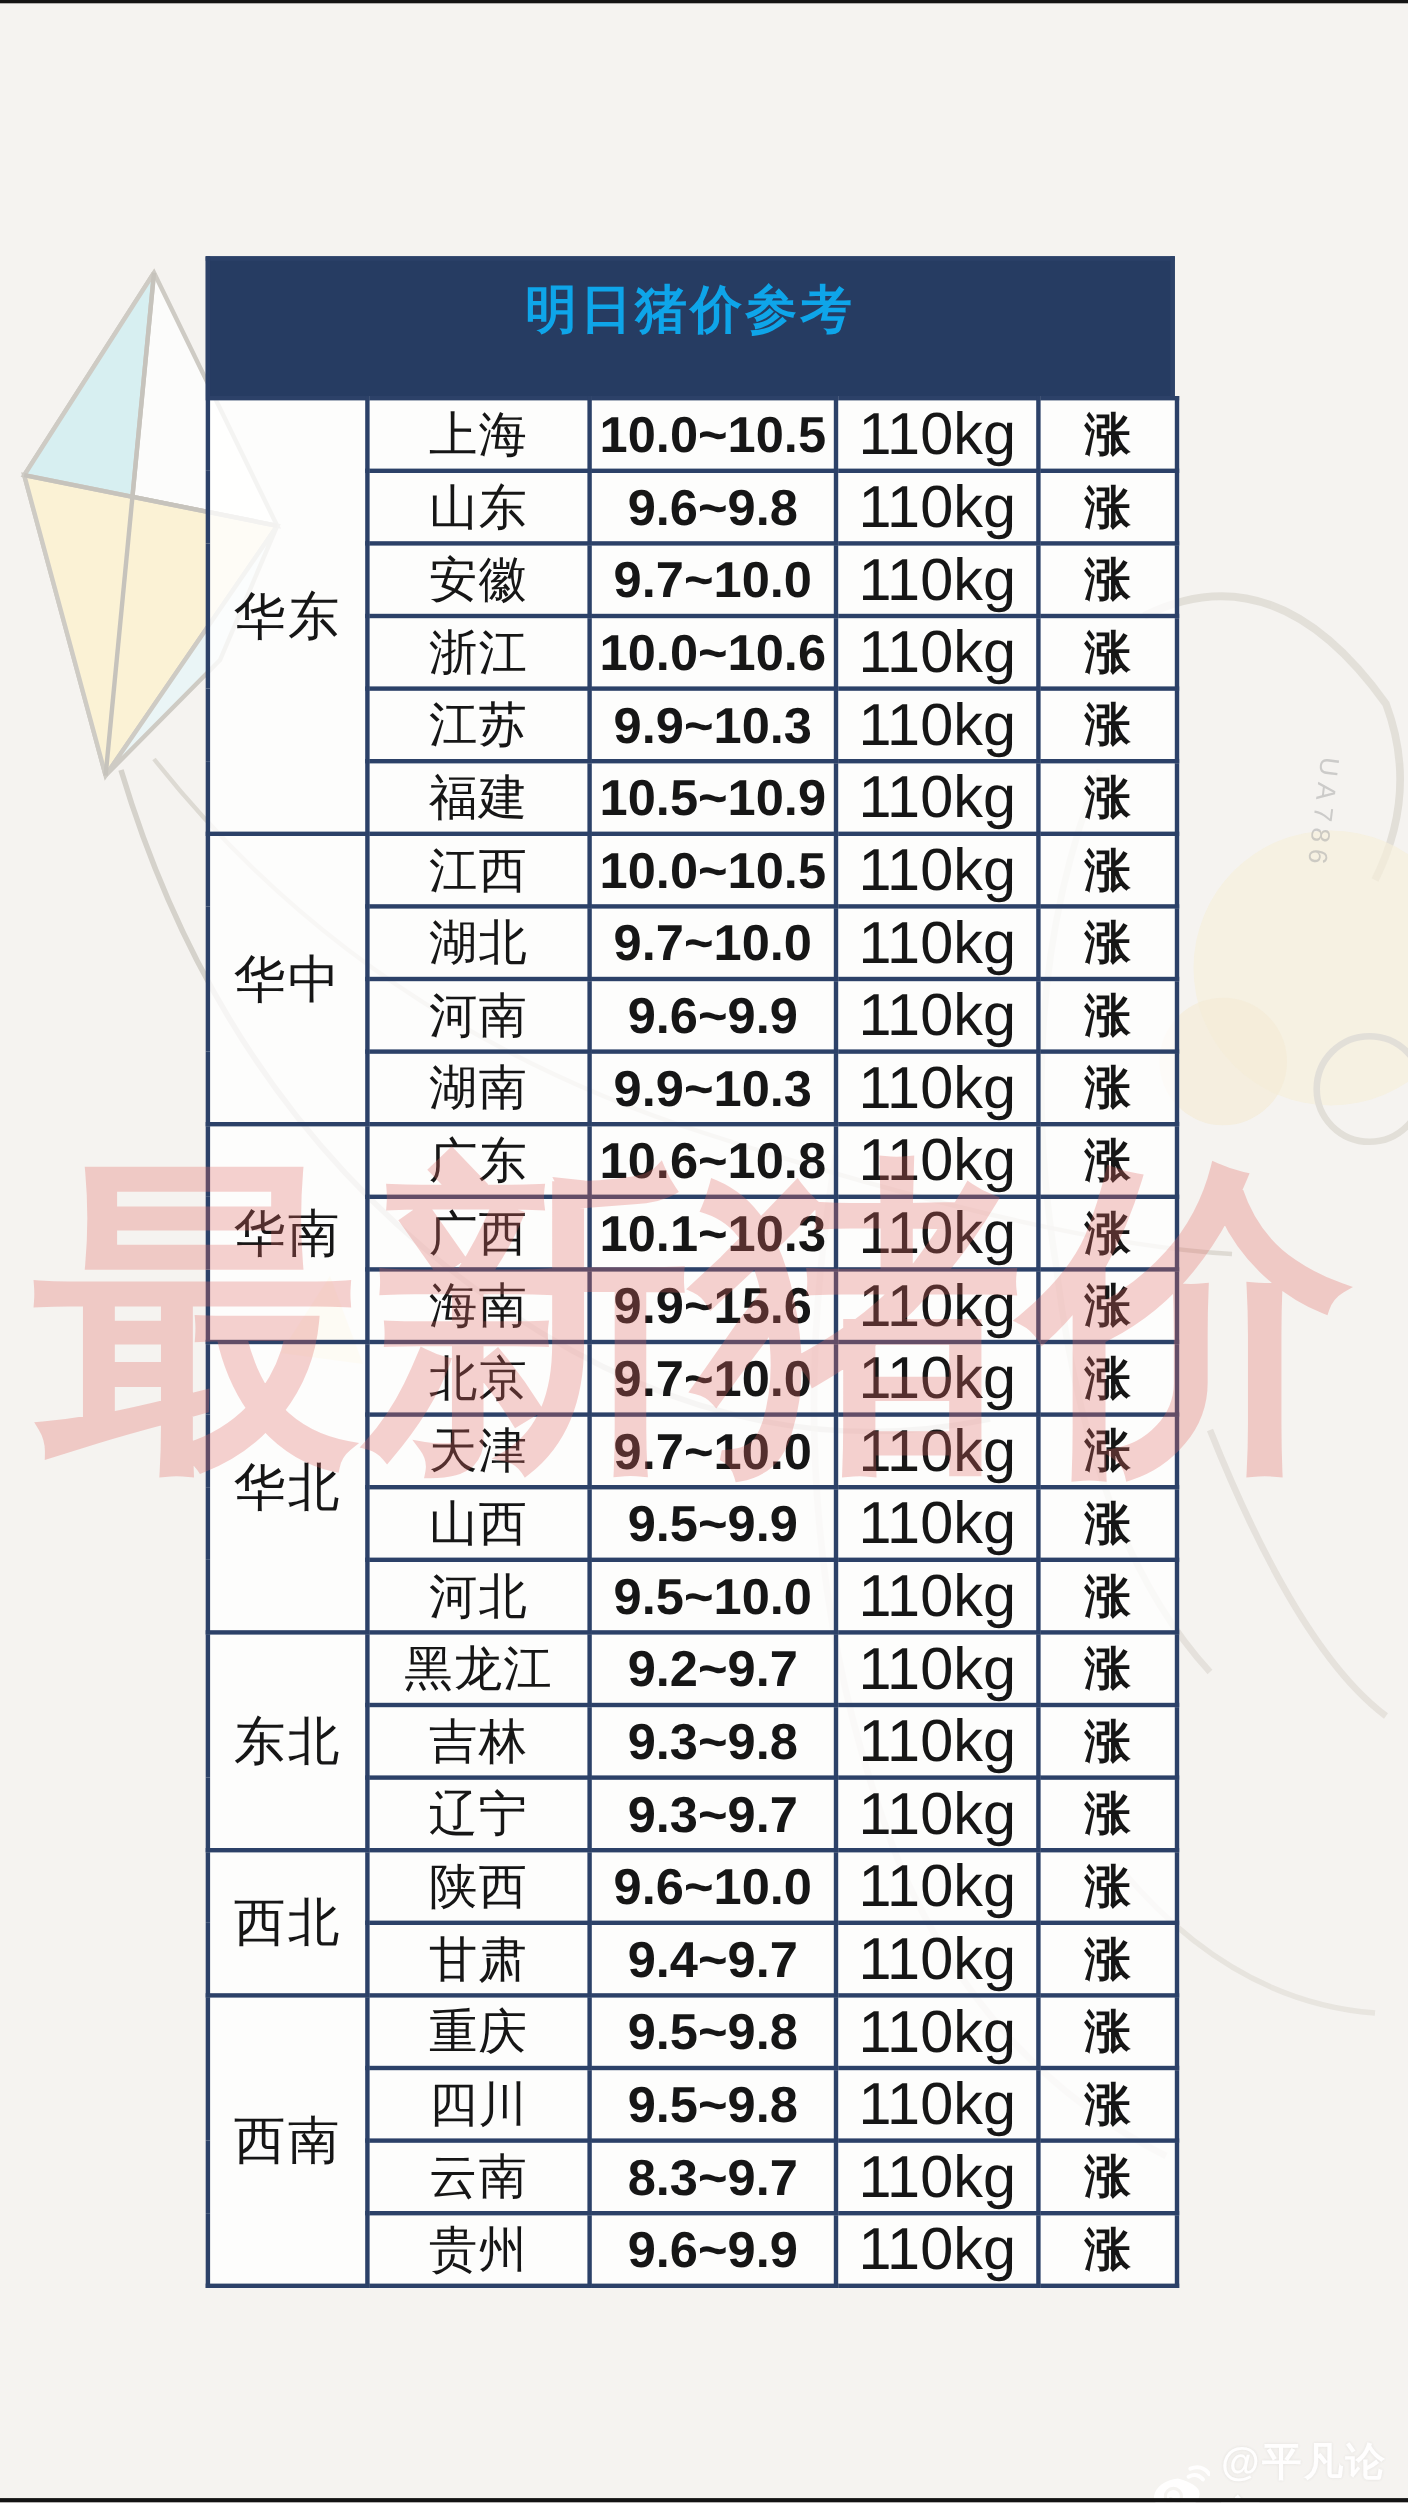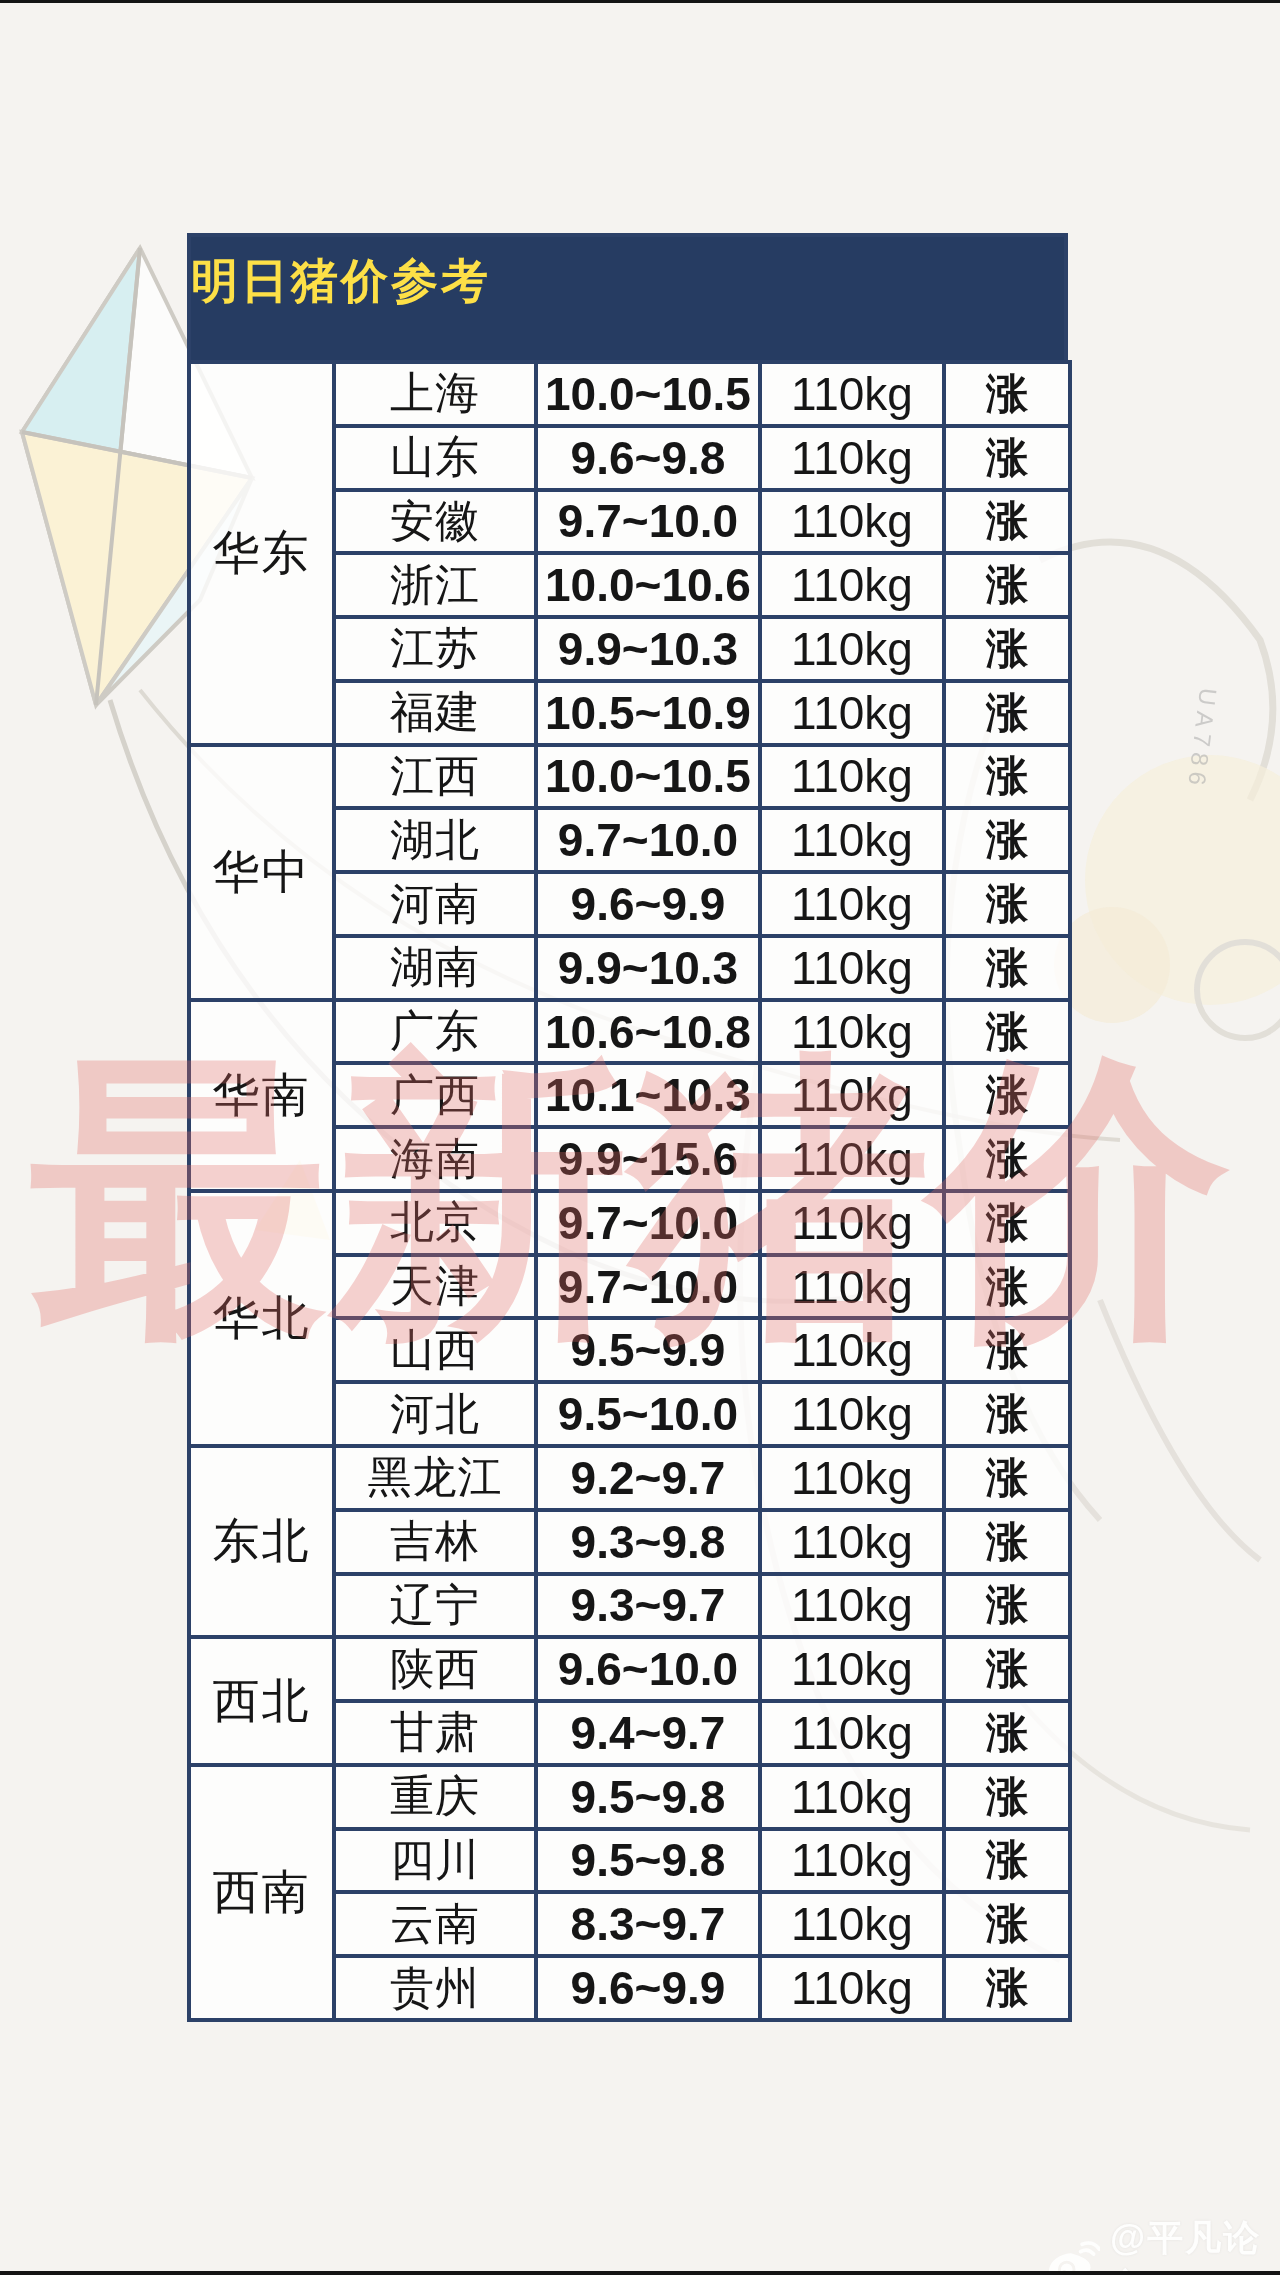--- a/index.html
+++ b/index.html
@@ -36,41 +36,41 @@
     transform:rotate(97deg);transform-origin:left top;
     font-size:24px;letter-spacing:6px;
     color:rgba(170,170,170,0.55);z-index:5;
   }
 
   
   .table-wrap{position:absolute;left:187px;top:233px;width:881px;z-index:2;}
   .table-header{
     background:#263c62;
     height:127px;
-    color:#fde047;text-align:left;
+    color:#0ea5e9;text-align:center;
     border:4px solid #2c4168;border-bottom:none;
     box-sizing:border-box;
   }
   .table-title{font-size:47px;font-weight:700;letter-spacing:3px;padding-top:13px;}
   .table-date{font-size:33px;font-weight:700;letter-spacing:1px;margin-top:8px;}
   table.price-table{
     border-collapse:collapse;table-layout:fixed;
     width:881px;height:1662px;
   }
   table.price-table td{
     border:4px solid #2c4168;
     background:rgba(255,255,255,0.78);
     text-align:center;vertical-align:middle;
     color:#161616;
     padding:0;
   }
   td.region{font-size:47px;font-weight:400;letter-spacing:2px;}
   td.province{font-size:44px;font-weight:500;letter-spacing:1px;}
   td.price{font-size:46px;font-weight:700;}
-  td.weight{font-size:46px;font-weight:500;}
+  td.weight{font-size:54px;font-weight:500;}
   td.trend{font-size:42px;font-weight:700;color:#d4454e;}
 
   
   .credit{
     position:absolute;left:1048px;top:2214px;
     display:flex;align-items:center;gap:10px;
     z-index:6;color:#ffffff;opacity:0.92;
   }
   .credit-text{font-size:36px;font-weight:700;letter-spacing:2px;
     text-shadow:0 0 3px rgba(120,120,120,0.15);}

